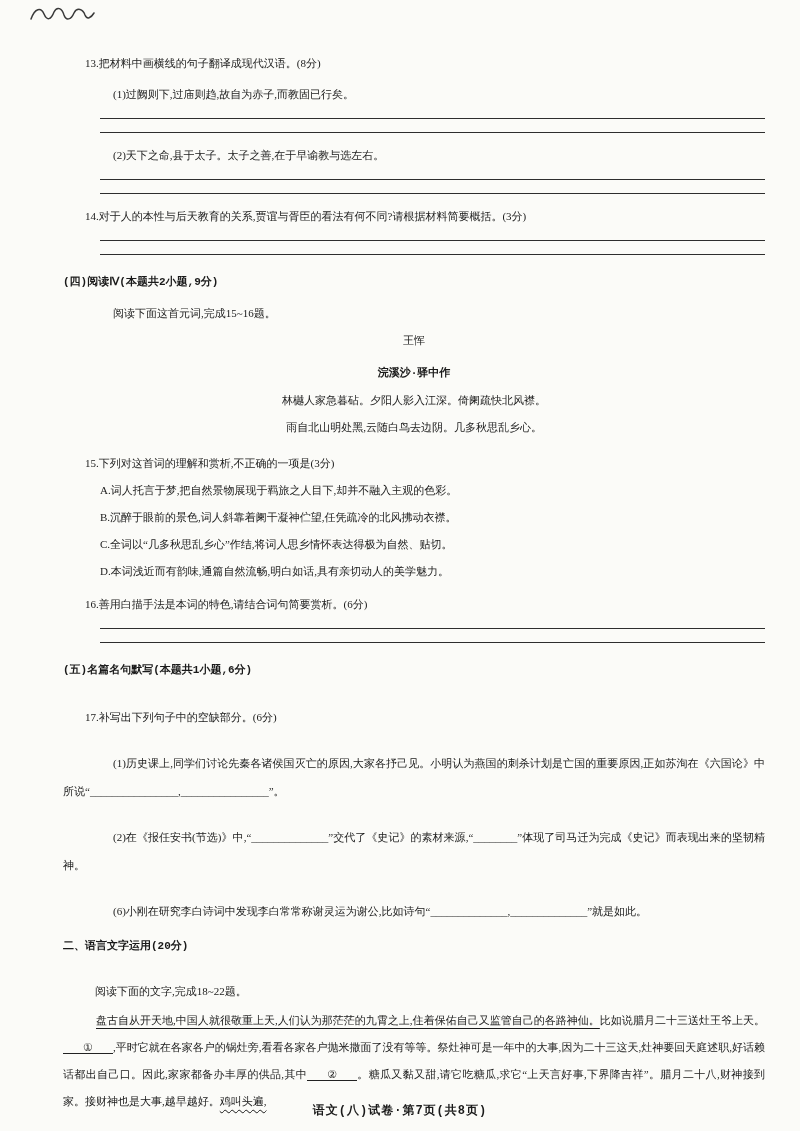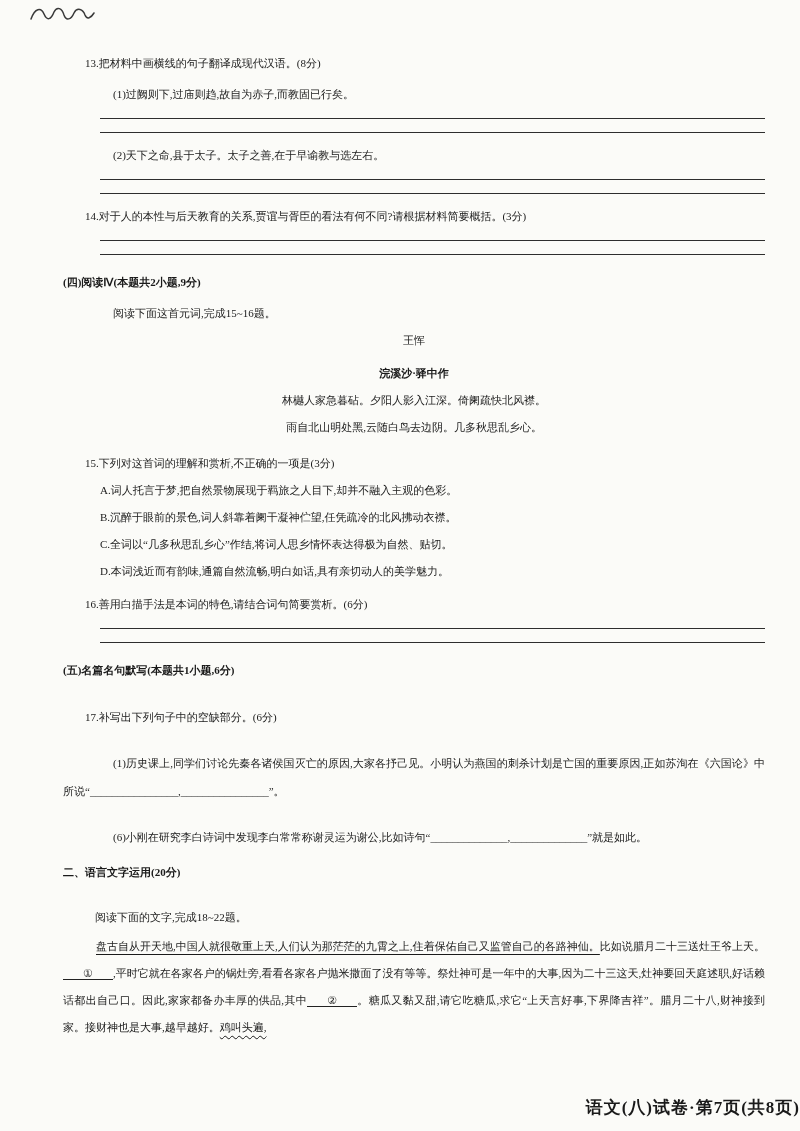--- a/index.html
+++ b/index.html
@@ -11,21 +11,21 @@
     overflow:hidden;
     font-family:"Liberation Serif","DejaVu Serif",serif;
     color:#1a1a1a;
   }
   .content{
     padding:50px 35px 0 63px;
     font-size:11px;
     line-height:27px;
   }
   .hd{
-    font-family:Liberation Serif, serif;
+    font-family:Liberation Mono, monospace;
     font-weight:700;
   }
   .q-stem{padding-left:22px;margin-top:6px;}
   .q-stem.first{margin-top:0;}
   .subpart{padding-left:50px;margin-top:4px;}
   .ansgroup{margin:10px 0 9px 37px;}
   .ansline{height:0;border-top:1.6px solid #2e2e2e;}
   .ansline + .ansline{margin-top:13px;}
   .sec-hd{margin-top:14px;}
   .center{text-align:center;}
@@ -55,22 +55,22 @@
     text-underline-offset:4px;
   }
   .blankc{
     padding:0 20px;
     border-bottom:1.2px solid #222;
   }
   .footer{
     position:absolute;
     bottom:12px;left:0;
     width:100%;
-    text-align:right;
-    font-size:17px;
+    text-align:center;
+    font-size:12px;
     letter-spacing:1px;
   }
   .squiggle{
     position:absolute;
     top:4px;left:27px;
   }
 </style>
 </head>
 <body>
 
@@ -117,20 +117,21 @@
 
     <div class="q-stem">16.善用白描手法是本词的特色,请结合词句简要赏析。(6分)</div>
     <div class="ansgroup">
       <div class="ansline"></div>
       <div class="ansline"></div>
     </div>
 
     <div class="hd sec-hd">(五)名篇名句默写(本题共1小题,6分)</div>
     <div class="q-stem" style="margin-top:20px;">17.补写出下列句子中的空缺部分。(6分)</div>
     <div class="q17-item">(1)历史课上,同学们讨论先秦各诸侯国灭亡的原因,大家各抒己见。小明认为燕国的刺杀计划是亡国的重要原因,正如苏洵在《六国论》中所说“________________,________________”。</div>
+    <div class="q17-item">(2)在《报任安书(节选)》中,“______________”交代了《史记》的素材来源,“________”体现了司马迁为完成《史记》而表现出来的坚韧精神。</div>
     <div class="q17-item">(6)小刚在研究李白诗词中发现李白常常称谢灵运为谢公,比如诗句“______________,______________”就是如此。</div>
 
     <div class="hd" style="margin-top:8px;">二、语言文字运用(20分)</div>
     <div class="intro2">阅读下面的文字,完成18~22题。</div>
 
     <div class="para"><span class="u">盘古自从开天地,中国人就很敬重上天,人们认为那茫茫的九霄之上,住着保佑自己又监管自己的各路神仙。</span><span>比如说腊月二十三送灶王爷上天。</span><span class="blankc">①</span><span>,平时它就在各家各户的锅灶旁,看看各家各户抛米撒面了没有等等。祭灶神可是一年中的大事,因为二十三这天,灶神要回天庭述职,好话赖话都出自己口。因此,家家都备办丰厚的供品,其中</span><span class="blankc">②</span><span>。糖瓜又黏又甜,请它吃糖瓜,求它“上天言好事,下界降吉祥”。腊月二十八,财神接到家。接财神也是大事,越早越好。</span><span class="wavy">鸡叫头遍,</span></div>
 
   </div>
 
   <div class="footer hd">语文(八)试卷·第7页(共8页)</div>

